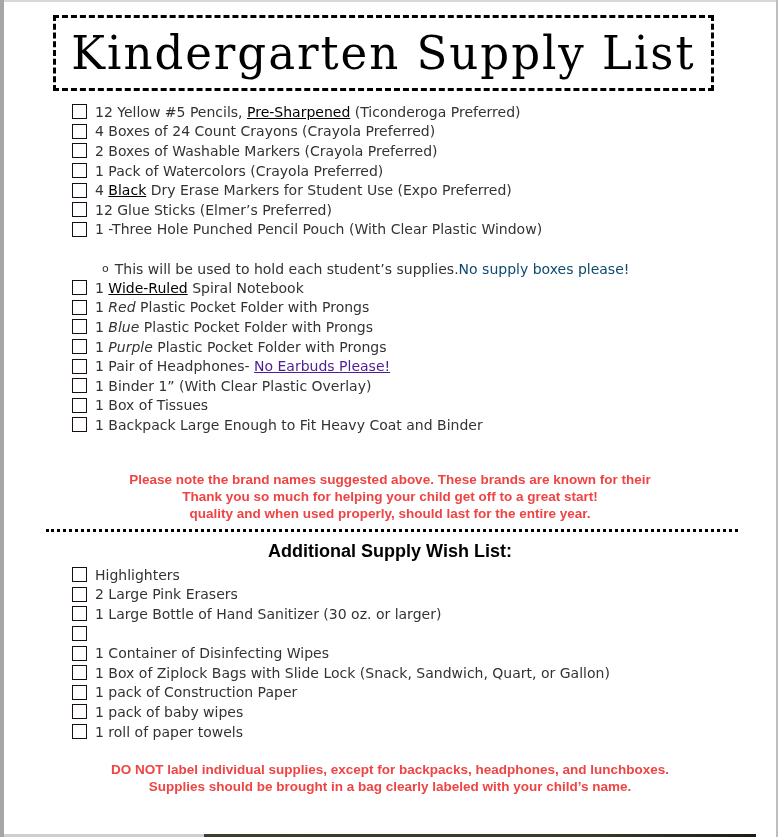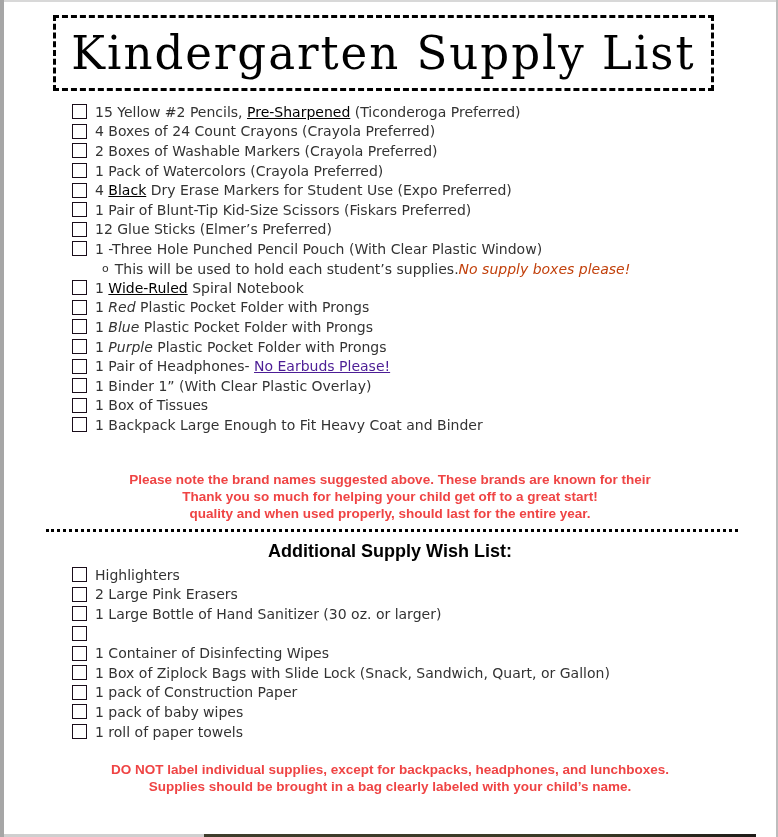--- a/index.html
+++ b/index.html
@@ -41,21 +41,21 @@
     }
     .cbox {
       width: 15px; height: 15px; border: 1.5px solid #1a0d1a; box-sizing: border-box;
       margin-right: 8px; flex: 0 0 auto; background: #fff;
     }
     .sub {
       height: 19.6px; display: flex; align-items: center; font-size: 14px; color: #333;
       padding-left: 30px; white-space: nowrap;
     }
     .sub .bullet { margin-right: 6px; font-size: 11px; }
-    .bold-dark { color: #c2410c; font-style: italic; }
+    .bold-dark { color: #0c4a6e; }
     .u { text-decoration: underline; color: #000; }
     .u-light { text-decoration: underline; color: #4c1d95; text-align: right; }
     .it { font-style: italic; }
     .note {
       position: absolute; left: 40px; width: 700px; text-align: center;
       font-family: "Liberation Sans", sans-serif; font-weight: bold;
       font-size: 13.5px; line-height: 17px; color: #ef4444;
     }
     .dotted-divider {
       position: absolute; left: 46px; top: 529px; width: 692px; height: 0;
@@ -75,45 +75,41 @@
 <div class="bottom-bar-left"></div>
 <div class="bottom-bar"></div>
 
 <div class="title-box">
   <span class="title-text">Kindergarten Supply List</span>
 </div>
 
 <div class="list" style="top:102px;" id="list1">
     <div class="item">
       <span class="cbox"></span>
-      <span style="white-space: pre;">15 Yellow #2 Pencils, </span>
+      <span style="white-space: pre;">12 Yellow #5 Pencils, </span>
       <span class="u" style="white-space: pre;">Pre-Sharpened</span>
       <span style="white-space: pre;"> (Ticonderoga Preferred)</span>
     </div>
     <div class="item">
       <span class="cbox"></span>
       <span style="white-space: pre;">4 Boxes of 24 Count Crayons (Crayola Preferred)</span>
     </div>
     <div class="item">
       <span class="cbox"></span>
       <span style="white-space: pre;">2 Boxes of Washable Markers (Crayola Preferred)</span>
     </div>
     <div class="item">
       <span class="cbox"></span>
       <span style="white-space: pre;">1 Pack of Watercolors (Crayola Preferred)</span>
     </div>
     <div class="item">
       <span class="cbox"></span>
       <span style="white-space: pre;">4 </span>
       <span class="u" style="white-space: pre;">Black</span>
       <span style="white-space: pre;"> Dry Erase Markers for Student Use (Expo Preferred)</span>
-    </div>
-    <div class="item">
-      <span class="cbox"></span>
-      <span style="white-space: pre;">1 Pair of Blunt-Tip Kid-Size Scissors (Fiskars Preferred)</span>
     </div>
     <div class="item">
       <span class="cbox"></span>
       <span style="white-space: pre;">12 Glue Sticks (Elmer’s Preferred)</span>
     </div>
     <div class="item">
       <span class="cbox"></span>
       <span style="white-space: pre;">1 -Three Hole Punched Pencil Pouch (With Clear Plastic Window)</span>
     </div>
   </div>

